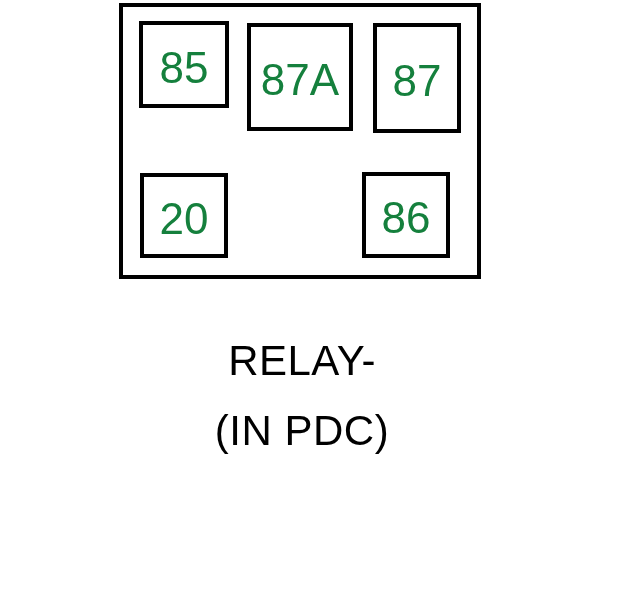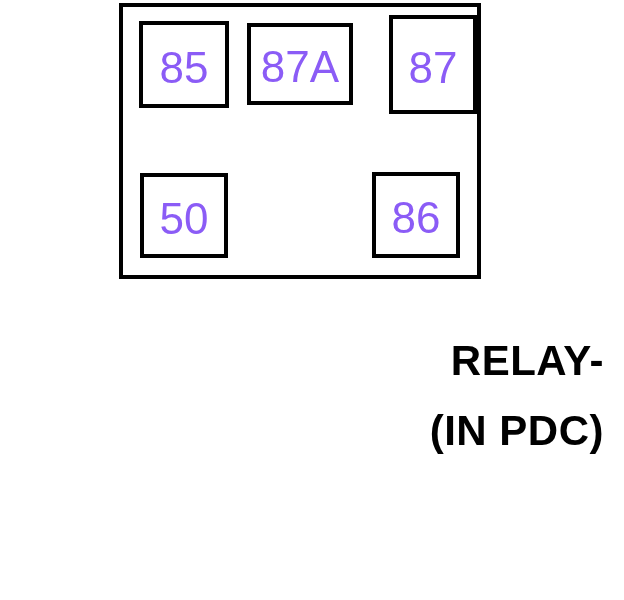--- a/index.html
+++ b/index.html
@@ -34,63 +34,62 @@
     border: 4px solid #000000;
     box-sizing: border-box;
     background: #ffffff;
     display: flex;
     align-items: center;
     justify-content: center;
   }
   .pin span {
     font-size: 44px;
     font-weight: 400;
-    color: #8b5cf6;
+    color: #15803d;
     line-height: 1;
     padding-top: 6px; 
   }
   .pin-85  { left: 16px;  top: 14px;  width: 90px;  height: 87px; }
-  .pin-87a { left: 124px; top: 16px;  width: 106px; height: 82px; }
-  .pin-87  { left: 250px; top: 8px;  width: 88px;  height: 99px; margin-left: 16px; }
+  .pin-87a { left: 124px; top: 16px;  width: 106px; height: 108px; }
+  .pin-87  { left: 250px; top: 16px;  width: 88px;  height: 110px; }
   .pin-30  { left: 17px;  top: 166px; width: 88px;  height: 85px; }
-  .pin-86  { left: 249px; top: 165px; width: 88px;  height: 86px; }
+  .pin-86  { left: 239px; top: 165px; width: 88px;  height: 86px; }
   .caption {
     position: absolute;
     left: 0;
     top: 326px;
     width: 604px;
     text-align: center;
     color: #000000;
   }
   .caption-line {
     font-size: 42px;
-    font-weight: 700;
+    font-weight: 400;
     line-height: 70px;
     letter-spacing: 0.5px;
     white-space: nowrap;
-    text-align: right;
   }
 </style>
 </head>
 <body>
 
 <div class="canvas">
 
   <div class="relay-body">
     <div class="pin pin-85">
       <span>85</span>
     </div>
     <div class="pin pin-87a">
       <span>87A</span>
     </div>
     <div class="pin pin-87">
       <span>87</span>
     </div>
     <div class="pin pin-30">
-      <span>50</span>
+      <span>20</span>
     </div>
     <div class="pin pin-86">
       <span>86</span>
     </div>
   </div>
 
   <div class="caption">
     <div class="caption-line">RELAY-</div>
     <div class="caption-line">(IN PDC)</div>
   </div>

